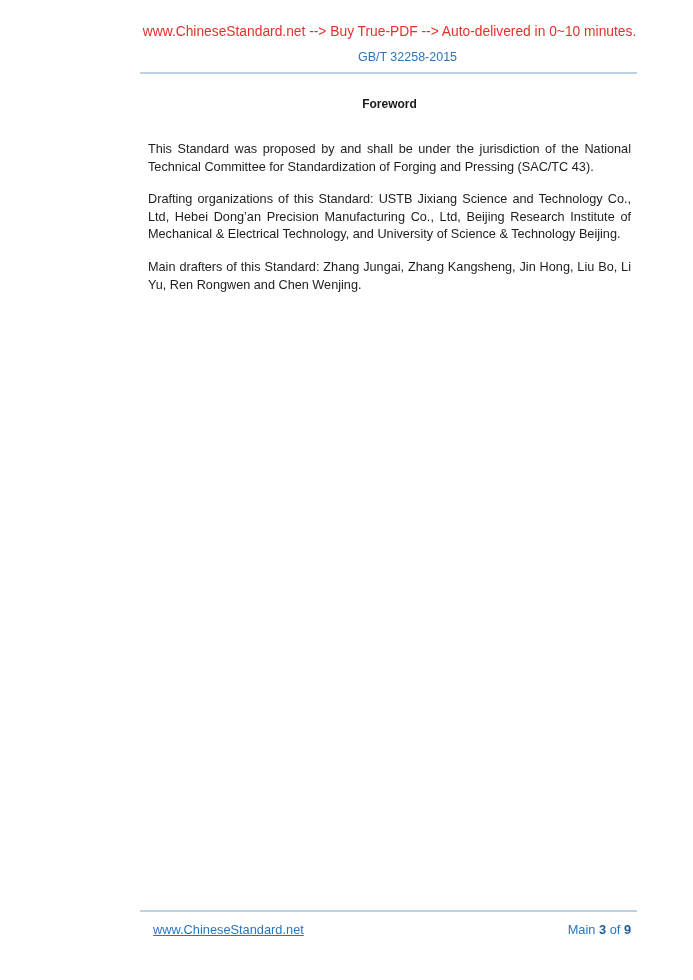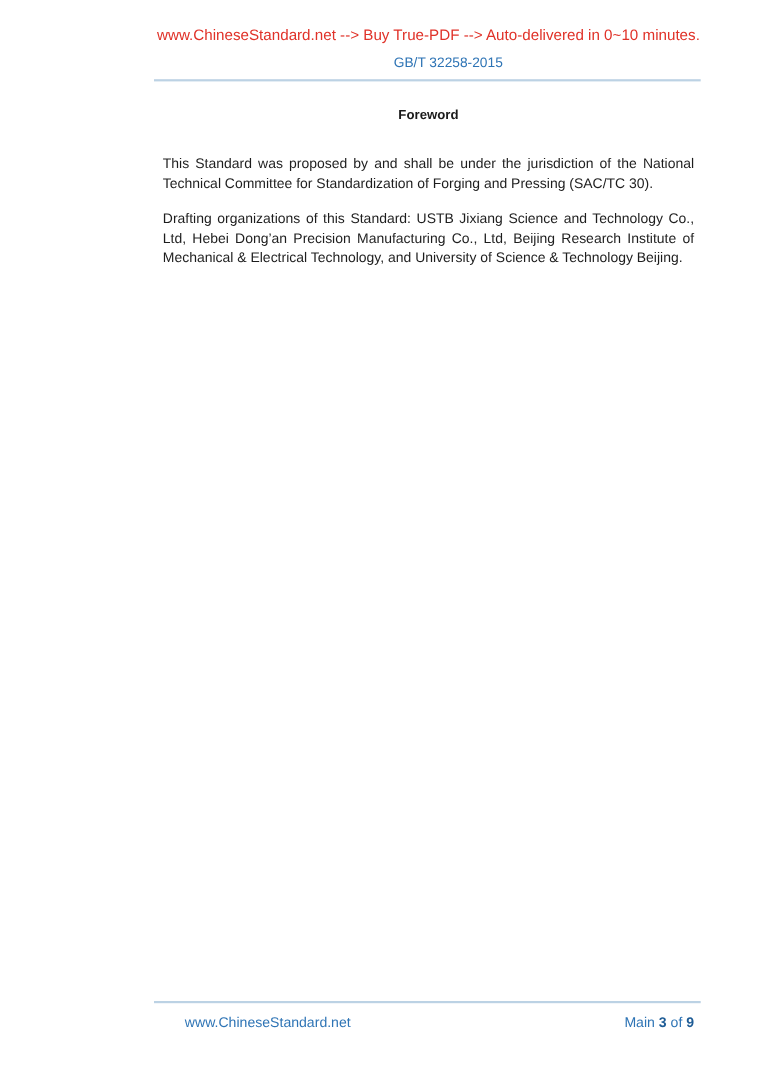--- a/index.html
+++ b/index.html
@@ -71,24 +71,25 @@
     margin: 0 0 15px 0;
     font-size: 12.7px;
     line-height: 17.6px;
     text-align: justify;
     color: #1d1d1d;
   }
 
   
   .footer-link {
     position: absolute;
-    left: 125px;
+    left: 110px;
     top: 922px;
     font-size: 12.8px;
     color: var(--link-blue, #2e74b5);
+    text-decoration: underline;
     cursor: pointer;
   }
   .page-indicator {
     position: absolute;
     right: 105px;
     top: 922px;
     font-size: 12.8px;
     color: var(--link-blue, #2e74b5);
   }
   .page-indicator .page-num {
@@ -103,22 +104,23 @@
 
   <div class="promo-banner">www.ChineseStandard.net --&gt; Buy True-PDF --&gt; Auto-delivered in 0~10 minutes.</div>
 
   <div class="doc-number">GB/T 32258-2015</div>
 
   <div class="rule rule-top"></div>
 
   <h1 class="page-title">Foreword</h1>
 
   <div class="content">
-    <p>This Standard was proposed by and shall be under the jurisdiction of the National Technical Committee for Standardization of Forging and Pressing (SAC/TC 30).</p>
+    <p>This Standard was proposed by and shall be under the jurisdiction of the National Technical Committee for Standardization of Forging and Pressing (SAC/TC 43).</p>
     <p>Drafting organizations of this Standard: USTB Jixiang Science and Technology Co., Ltd, Hebei Dong’an Precision Manufacturing Co., Ltd, Beijing Research Institute of Mechanical &amp; Electrical Technology, and University of Science &amp; Technology Beijing.</p>
+    <p>Main drafters of this Standard: Zhang Jungai, Zhang Kangsheng, Jin Hong, Liu Bo, Li Yu, Ren Rongwen and Chen Wenjing.</p>
   </div>
 
   <div class="rule rule-bottom"></div>
 
   <a class="footer-link">www.ChineseStandard.net</a>
 
   <div class="page-indicator">
     <span>Main</span>
     <span class="page-num">3</span>
     <span>of</span>

